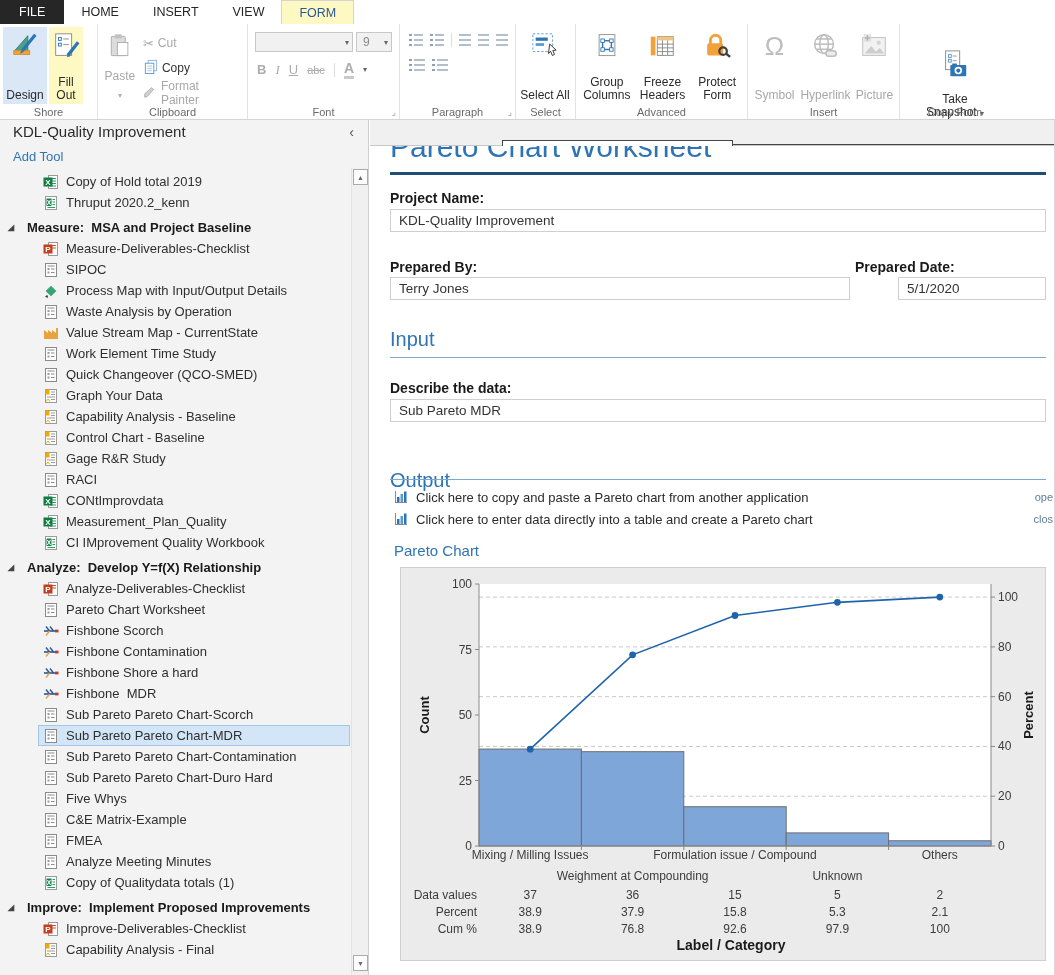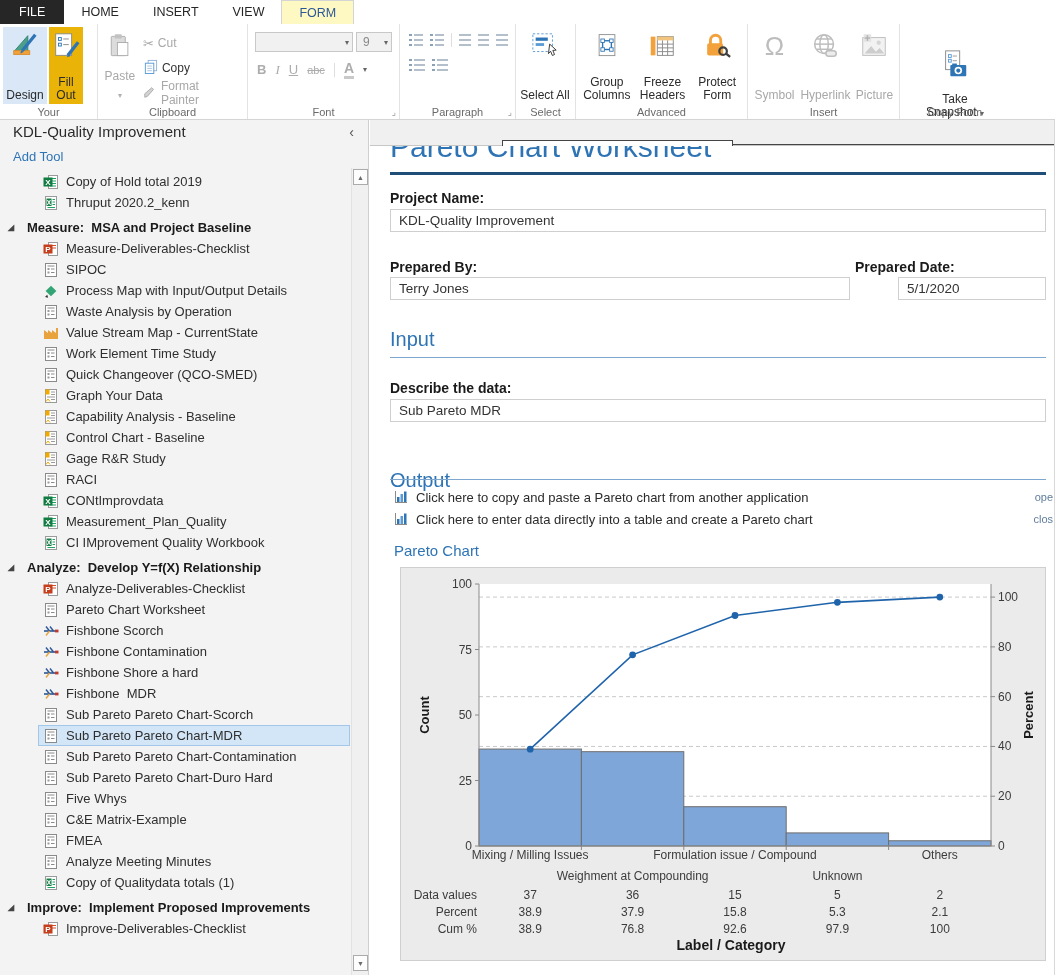--- a/index.html
+++ b/index.html
@@ -16,21 +16,21 @@
   .ribbon { position:absolute; top:24px; left:0; right:0; height:96px; background:#fff; border-bottom:1px solid #d4d4d4; display:flex; }
   .rgroup { position:relative; height:100%; border-right:1px solid #e3e3e3; padding:3px 3px 16px 3px; }
   .glabel { position:absolute; bottom:1px; left:0; right:0; text-align:center; font-size:11px; color:#6a6a6a; }
   .launcher { position:absolute; bottom:2px; right:3px; color:#9a9a9a; font-size:9px; }
   .bigbtn { display:flex; flex-direction:column; align-items:center; justify-content:space-between; padding:4px 1px 2px 1px; height:77px; font-size:12px; color:#2b2b2b; text-align:center; line-height:13px; cursor:default; }
   .bigbtn .blabel { white-space:pre-line; }
   .bigbtn.disabled { color:#a8a8a8; }
   .caret { font-size:8px; color:#666; } .bigbtn.disabled .caret { color:#b0b0b0; }
   .mode-wrap { display:flex; gap:2px; }
   .btn-design { width:44px; background:#d9e7f7; }
-  .btn-fillout { width:34px; background:#eab308; }
+  .btn-fillout { width:34px; background:#fef9c3; }
   .clip-wrap { display:flex; }
   .paste-col { width:38px; }
   .clip-col { display:flex; flex-direction:column; justify-content:flex-start; gap:3px; padding-top:5px; }
   .smallbtn { display:flex; align-items:center; gap:4px; height:22px; font-size:12px; color:#a8a8a8; padding:0 4px; }
   .smallbtn.enabled { color:#333; }
   .combo { display:inline-flex; align-items:center; justify-content:space-between; background:#f1f1f1; border:1px solid #c8c8c8; height:20px; font-size:12px; color:#8a8a8a; padding:0 3px 0 6px; }
   .fontrow2 { display:flex; align-items:center; gap:9px; margin:8px 2px 0 6px; color:#adadad; font-size:13px; }
   .fontrow2 .sep { width:1px; height:14px; background:#dedede; }
   .pico { display:inline-block; width:14px; height:13px; background:repeating-linear-gradient(#b3bfca 0 2px, transparent 2px 5px); }
   .pico.b1 { width:16px; position:relative; padding-left:5px; background-clip:content-box; }
@@ -120,21 +120,21 @@
                 <line x1="13" y1="8.5" x2="19" y2="8.5" stroke="#8a8a8a"></line>
                 <rect x="8" y="13" width="3" height="3" fill="none" stroke="#2E75B6"></rect>
                 <line x1="13" y1="14.5" x2="19" y2="14.5" stroke="#8a8a8a"></line>
                 <line x1="18" y1="26" x2="29" y2="12" stroke="#2E75B6" stroke-width="3.5"></line>
                 <path d="M17 28 l1 -3 2.2 1.8 z" fill="#2E75B6"></path>
               </svg>
           </span>
           <span class="blabel">Fill Out</span>
         </div>
       </div>
-      <div class="glabel">Your</div>
+      <div class="glabel">Shore</div>
     </div>
 
     <div class="rgroup" style="width:150px;">
       <div class="clip-wrap">
         <div class="bigbtn disabled paste-col">
           <span>
             <svg width="28" height="30" viewBox="0 0 32 32">
                 <rect x="6" y="5" width="16" height="22" rx="1" fill="#dcdcdc" stroke="#a8a8a8"></rect>
                 <rect x="10" y="2.5" width="8" height="5" rx="1" fill="#c2c2c2"></rect>
                 <rect x="13" y="12" width="12" height="15" fill="#fff" stroke="#a8a8a8"></rect>
@@ -590,20 +590,29 @@
               <text x="6" y="9.6" font-size="6.5" font-weight="bold" fill="#fff" text-anchor="middle" font-family="Liberation Sans,sans-serif">X</text>
             </svg></span><span>Copy of Qualitydata totals (1)</span></div>
         <div class="trow section"><span class="tri">◢</span><span>Improve:  Implement Proposed Improvements</span></div>
         <div class="trow tool"><span class="tico"><svg viewBox="0 0 16 16">
               <rect x="5.5" y="1.5" width="9" height="13" fill="#fff" stroke="#9a9a9a"></rect>
               <line x1="7" y1="4.5" x2="13" y2="4.5" stroke="#d35230"></line>
               <line x1="7" y1="7" x2="13" y2="7" stroke="#d35230"></line>
               <rect x="0.5" y="3.5" width="9" height="9" fill="#C43E1C"></rect>
               <text x="5" y="10.8" font-size="8" font-weight="bold" fill="#fff" text-anchor="middle" font-family="Liberation Sans,sans-serif">P</text>
             </svg></span><span>Improve-Deliverables-Checklist</span></div>
+        <div class="trow tool"><span class="tico"><svg viewBox="0 0 16 16">
+              <rect x="2.5" y="1.5" width="11" height="13" fill="#fff" stroke="#9a9a9a"></rect>
+              <rect x="2.5" y="1.5" width="4" height="5" fill="#F2A900"></rect>
+              <line x1="8" y1="4" x2="12" y2="4" stroke="#9a9a9a"></line>
+              <line x1="8" y1="6.5" x2="12" y2="6.5" stroke="#9a9a9a"></line>
+              <line x1="4" y1="9" x2="12" y2="9" stroke="#9a9a9a"></line>
+              <path d="M3 13.5 l2 -2.5 2 2.5" fill="none" stroke="#F2A900"></path>
+              <line x1="8" y1="11.5" x2="12" y2="11.5" stroke="#9a9a9a"></line>
+            </svg></span><span>Capability Analysis - Final</span></div>
       </div>
     <div class="sb-scroll">
       <div class="sb-arrow up">▲</div>
       <div class="sb-arrow down">▼</div>
     </div>
   </div>
 
   <div class="content">
     <div class="doc-tabs">
       <div class="dtab inactive">Project Today</div>

